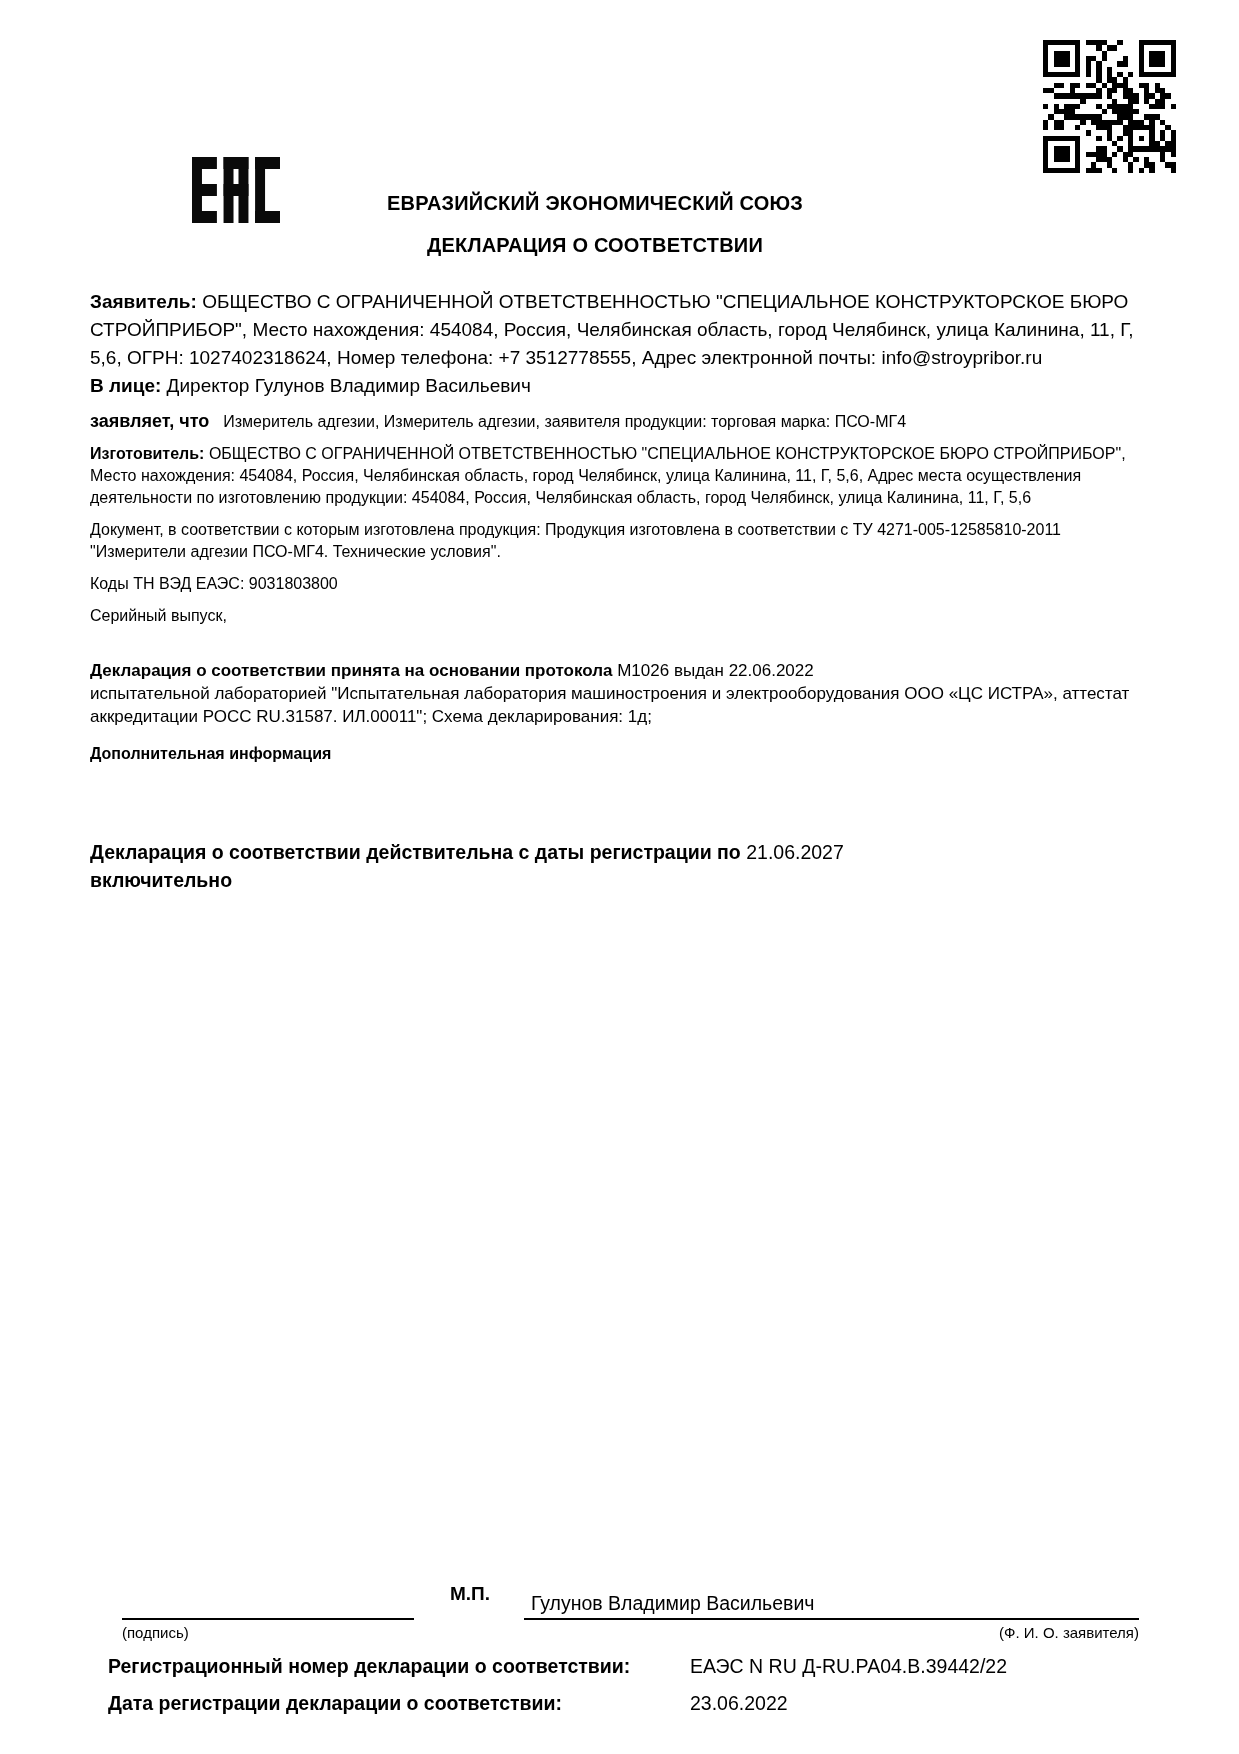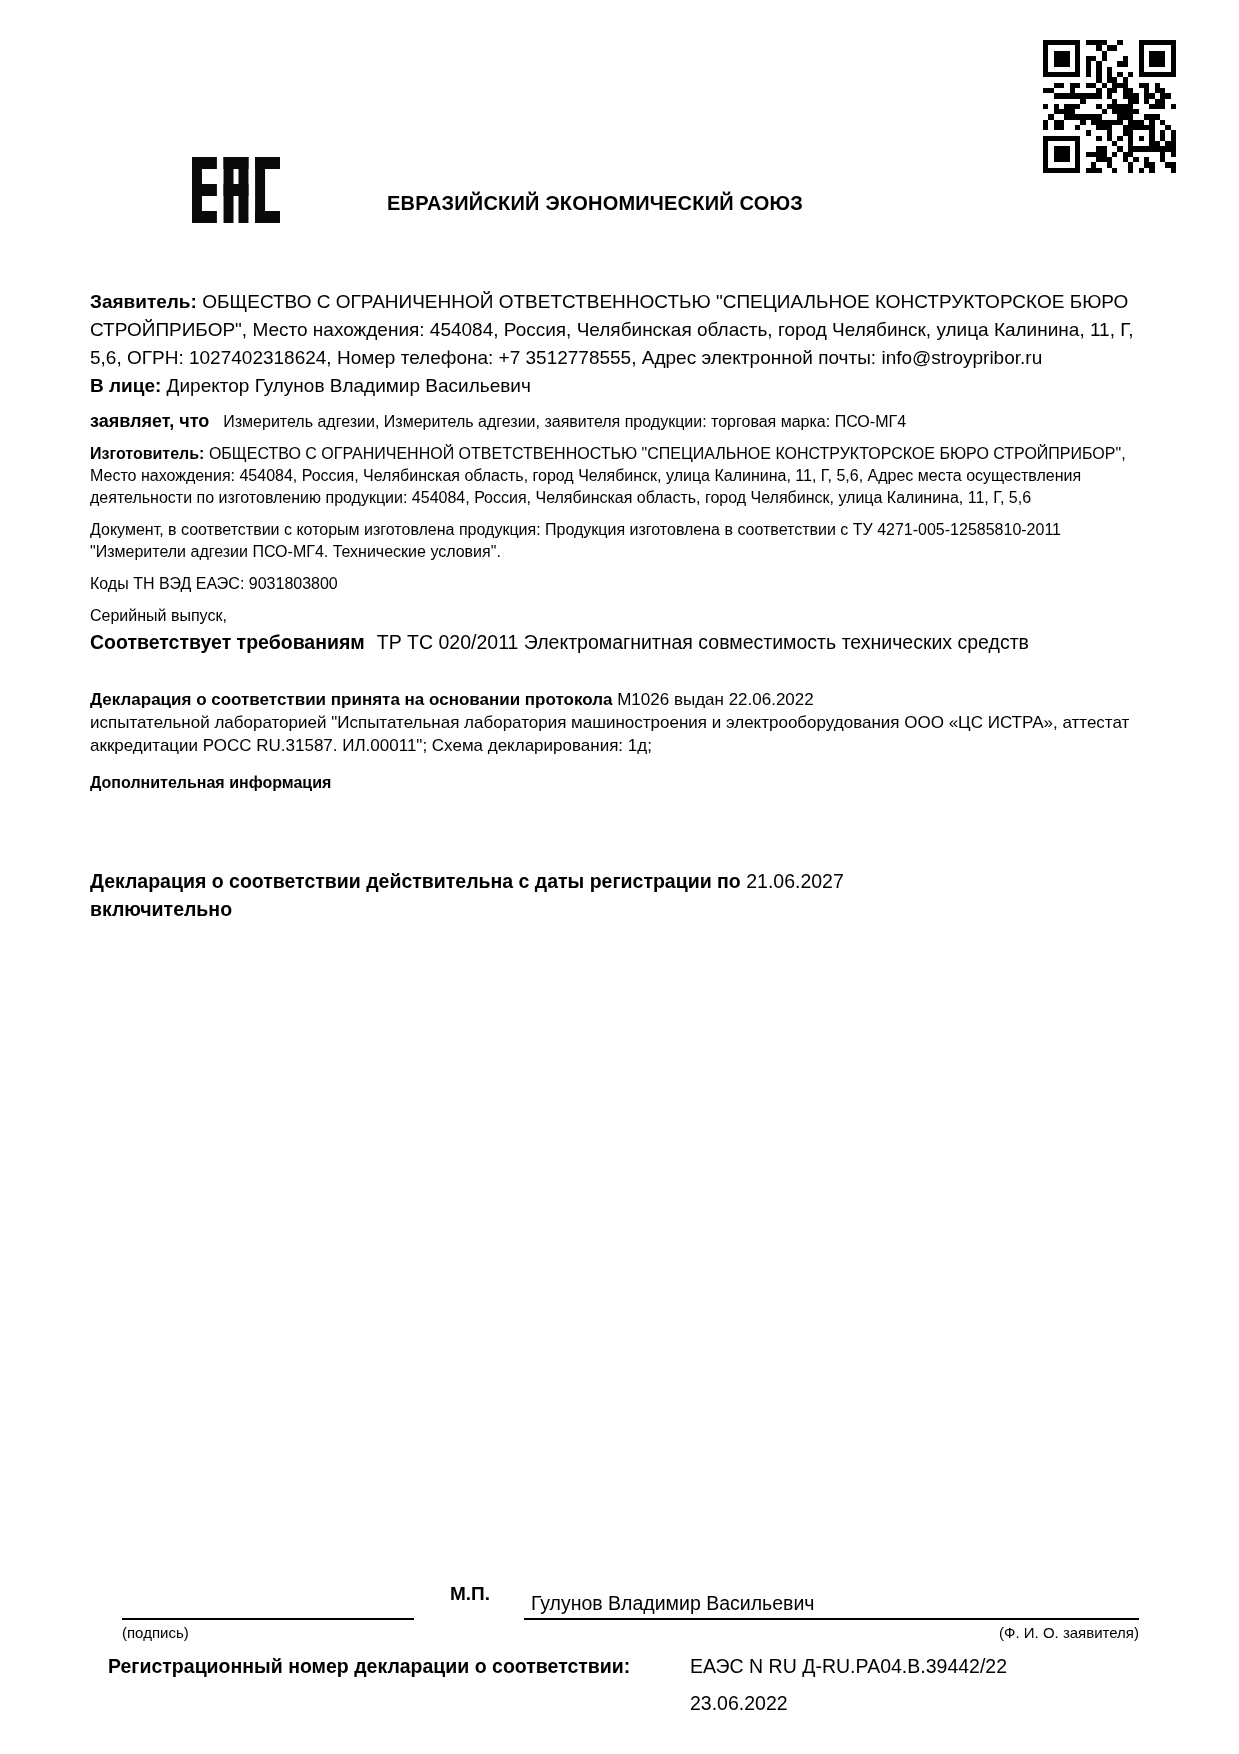--- a/index.html
+++ b/index.html
@@ -389,51 +389,52 @@
       <rect x="9" y="24" width="1" height="1" fill="#000"></rect>
       <rect x="10" y="24" width="1" height="1" fill="#000"></rect>
       <rect x="13" y="24" width="1" height="1" fill="#000"></rect>
       <rect x="16" y="24" width="1" height="1" fill="#000"></rect>
       <rect x="18" y="24" width="1" height="1" fill="#000"></rect>
       <rect x="20" y="24" width="1" height="1" fill="#000"></rect>
       <rect x="24" y="24" width="1" height="1" fill="#000"></rect>
     </svg>
 
   <div class="title-union">ЕВРАЗИЙСКИЙ ЭКОНОМИЧЕСКИЙ СОЮЗ</div>
+  <div class="title-doc">ДЕКЛАРАЦИЯ О СООТВЕТСТВИИ</div>
 
   <div class="body-text">
 
     <p class="p-main"><b>Заявитель:</b> <span>ОБЩЕСТВО С ОГРАНИЧЕННОЙ ОТВЕТСТВЕННОСТЬЮ "СПЕЦИАЛЬНОЕ КОНСТРУКТОРСКОЕ БЮРО СТРОЙПРИБОР", Место нахождения: 454084, Россия, Челябинская область, город Челябинск, улица Калинина, 11, Г, 5,6, ОГРН: 1027402318624, Номер телефона: +7 3512778555, Адрес электронной почты: info@stroypribor.ru</span></p>
 
     <p class="p-main"><b>В лице:</b> <span>Директор Гулунов Владимир Васильевич</span></p>
 
     <p class="p-small sec-declares"><b class="lbl-declares">заявляет, что</b><span>Измеритель адгезии, Измеритель адгезии, заявителя продукции: торговая марка: ПСО-МГ4</span></p>
 
     <p class="p-small"><b>Изготовитель:</b> <span>ОБЩЕСТВО С ОГРАНИЧЕННОЙ ОТВЕТСТВЕННОСТЬЮ "СПЕЦИАЛЬНОЕ КОНСТРУКТОРСКОЕ БЮРО СТРОЙПРИБОР", Место нахождения: 454084, Россия, Челябинская область, город Челябинск, улица Калинина, 11, Г, 5,6, Адрес места осуществления деятельности по изготовлению продукции: 454084, Россия, Челябинская область, город Челябинск, улица Калинина, 11, Г, 5,6</span></p>
 
     <p class="p-small"><span>Документ, в соответствии с которым изготовлена продукция: Продукция изготовлена в соответствии с ТУ 4271-005-12585810-2011 "Измерители адгезии ПСО-МГ4. Технические условия".</span></p>
 
     <p class="p-small"><span>Коды ТН ВЭД ЕАЭС: 9031803800</span></p>
 
     <p class="p-small"><span>Серийный выпуск,</span></p>
 
-    <p class="sec-conformity"><b class="lbl-conformity">Соответствует требованиям</b><span>ТР ТС 020/2011 Электромагнитная совместимость технических средств</span></p>
 
     <p class="sec-basis"><b>Декларация о соответствии принята на основании протокола</b> <span>М1026 выдан 22.06.2022</span><span class="block">испытательной лабораторией "Испытательная лаборатория машиностроения и электрооборудования ООО «ЦС ИСТРА», аттестат аккредитации РОСС RU.31587. ИЛ.00011"; Схема декларирования: 1д;</span></p>
 
     <p class="sec-additional">Дополнительная информация</p>
 
     <p class="sec-validity"><span>Декларация о соответствии действительна с даты регистрации по</span> <span class="val-date">21.06.2027</span><span class="block">включительно</span></p>
 
   </div>
 
   <div class="mp">М.П.</div>
   <div class="signer-name">Гулунов Владимир Васильевич</div>
   <div class="sig-line sig-line-left"></div>
   <div class="sig-line sig-line-right"></div>
   <div class="caption-sign">(подпись)</div>
   <div class="caption-name">(Ф. И. О. заявителя)</div>
 
   <div class="reg-row-label reg-number-label">Регистрационный номер декларации о соответствии:</div>
   <div class="reg-row-value reg-number-value">ЕАЭС N RU Д-RU.РА04.В.39442/22</div>
+  <div class="reg-row-label reg-date-label">Дата регистрации декларации о соответствии:</div>
   <div class="reg-row-value reg-date-value">23.06.2022</div>
 
 </div>
 
 </body></html>

